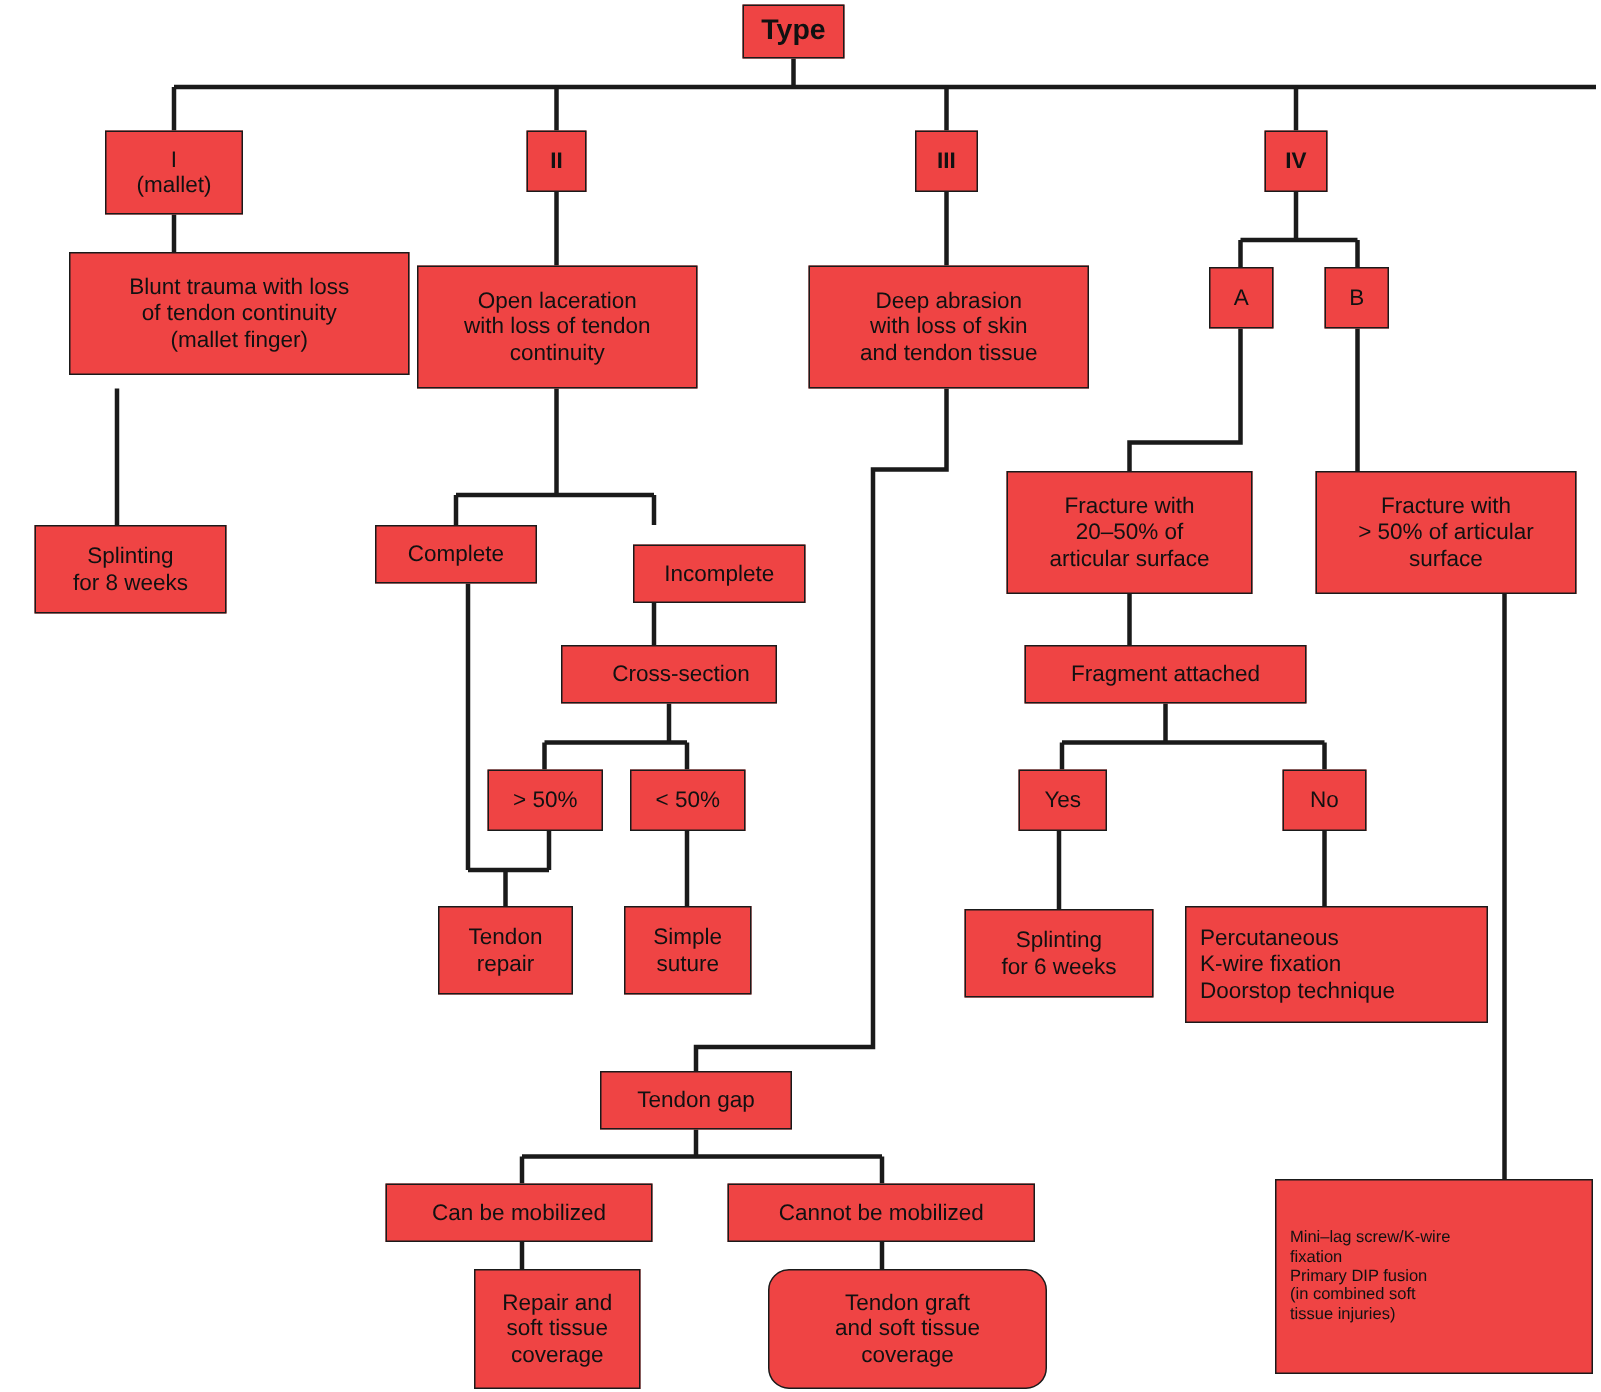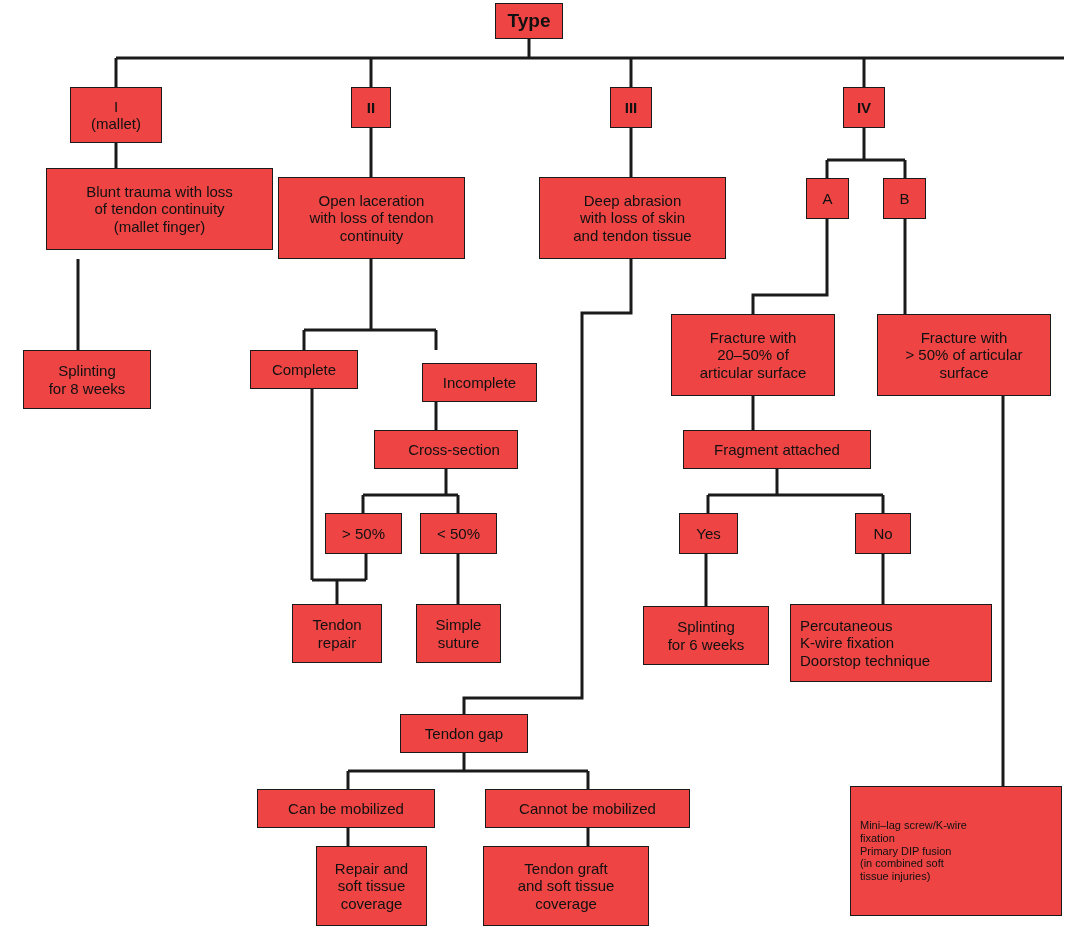--- a/index.html
+++ b/index.html
@@ -140,21 +140,21 @@
 for 6 weeks</span></div>
       <div class="node-box leftal" style="left: 790px; top: 604px; width: 202px; height: 78px; font-size: 15px;"><span class="txt">Percutaneous
 K-wire fixation
 Doorstop technique</span></div>
       <div class="node-box" style="left: 400px; top: 714px; width: 128px; height: 39px; font-size: 15px;"><span class="txt">Tendon gap</span></div>
       <div class="node-box" style="left: 257px; top: 789px; width: 178px; height: 39px; font-size: 15px;"><span class="txt">Can be mobilized</span></div>
       <div class="node-box" style="left: 485px; top: 789px; width: 205px; height: 39px; font-size: 15px;"><span class="txt">Cannot be mobilized</span></div>
       <div class="node-box" style="left: 292px; top: 846px; width: 111px; height: 80px; font-size: 15px; margin-left: 24px;"><span class="txt">Repair and
 soft tissue
 coverage</span></div>
-      <div class="node-box" style="left: 483px; top: 846px; width: 166px; height: 80px; font-size: 15px;"><span class="txt">Tendon graft
+      <div class="node-box" style="left: 512px; top: 846px; width: 186px; height: 80px; font-size: 15px; border-radius: 14px;"><span class="txt">Tendon graft
 and soft tissue
 coverage</span></div>
       <div class="node-box leftal" style="left: 850px; top: 786px; width: 212px; height: 130px; font-size: 11px;"><span class="txt">Mini–lag screw/K-wire
    fixation
 Primary DIP fusion
    (in combined soft
    tissue injuries)</span></div>
     </div>
 </div>
 

